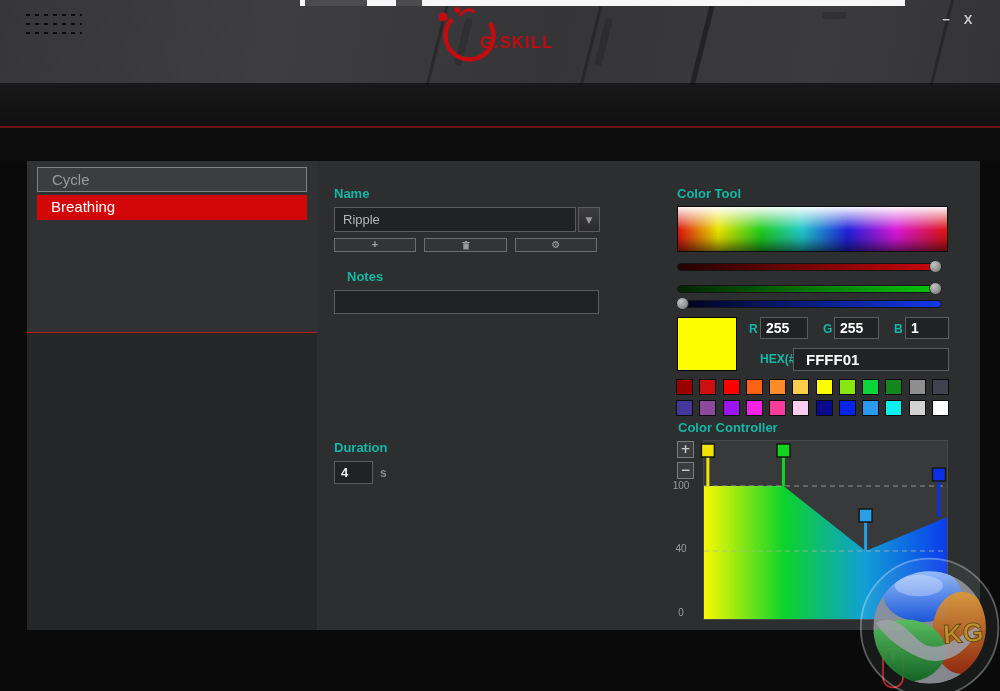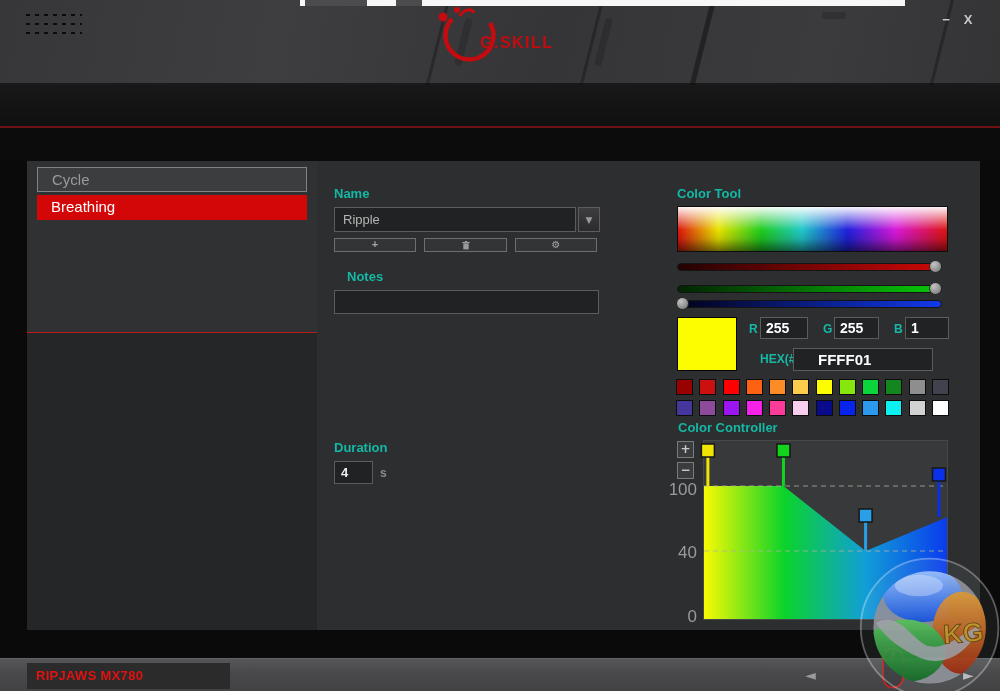--- a/index.html
+++ b/index.html
@@ -65,29 +65,29 @@
       linear-gradient(to right,#dd1410 0%,#e8e400 15%,#1ecc1e 31%,#20c8c8 46%,#2020dd 63%,#d818d8 81%,#dd1410 100%)}
   .track{position:absolute;left:360px;width:265px;height:8px;border-radius:4px;border:1px solid #141414}
   .track-r{top:102px;background:linear-gradient(to right,#230202,#cd0707)}
   .track-g{top:124px;background:linear-gradient(to right,#022302,#09c909)}
   .track-b{top:139px;background:linear-gradient(to right,#020218,#1339e9)}
   .knob{position:absolute;width:13px;height:13px;border-radius:50%;
         background:radial-gradient(circle at 35% 30%,#c4c4c4,#6f6f6f);border:1px solid #2c2c2c}
   .preview{left:360px;top:156px;width:60px;height:54px;border:1px solid #060606}
   .rgb-lbl{font-size:12px}
   .rgbbox{height:22px;color:#ffffff;font-weight:bold;font-size:14px;padding-left:5px;line-height:20px}
-  .hexbox{left:476px;top:187px;width:140px;height:23px;color:#ffffff;font-weight:bold;font-size:15px;padding-left:24px;line-height:21px}
+  .hexbox{left:476px;top:187px;width:156px;height:23px;color:#ffffff;font-weight:bold;font-size:15px;padding-left:12px;line-height:21px}
   .sw-row{position:absolute;left:359px;width:273px;height:16px;display:flex;justify-content:space-between}
   .swatch{width:17px;height:16px;border:1px solid #0c0c0c}
 
   
   .zoombtn{position:absolute;left:360px;width:17px;height:17px;background:#3a3c3d;border:1px solid #7b7b7b;
       color:#cccccc;font-size:12px;font-weight:bold;text-align:center;line-height:14px;
       font-family:"DejaVu Sans","Liberation Sans",sans-serif}
-  .ytick{position:absolute;left:348px;width:32px;text-align:right;color:#9a9a9a;font-size:17px}
+  .ytick{position:absolute;left:348px;width:32px;text-align:center;color:#9a9a9a;font-size:10px}
   .chart{left:386px;top:279px;width:245px;height:180px;background:#37393b;border:1px solid #464849}
 
   
   .blackgap{left:0;top:630px;width:1000px;height:28px;background:#0a0a0a}
   .footer{left:0;top:658px;width:1000px;height:33px;
       background:linear-gradient(180deg,#555557,#49494b 45%,#424244);border-top:1px solid #626264}
   .device{position:absolute;left:27px;top:4px;width:203px;height:26px;background:#2b2b2b;
       color:#e11212;font-weight:bold;font-size:13px;line-height:26px;padding-left:9px;letter-spacing:.3px}
   .car-arrow{position:absolute;top:8px;color:#9c9c9c;font-size:14px;
       font-family:"DejaVu Sans","Liberation Sans",sans-serif}
@@ -254,25 +254,20 @@
           <line x1="161.595" y1="81" x2="161.595" y2="110" stroke="#2a9fe8" stroke-width="3"></line>
           <rect x="155.095" y="68" width="13" height="13" fill="#2a9fe8" stroke="#161616" stroke-width="1.5"></rect>
           <line x1="234.98100000000002" y1="40" x2="234.98100000000002" y2="76.2" stroke="#0b31e8" stroke-width="3"></line>
           <rect x="228.48100000000002" y="27" width="13" height="13" fill="#0b31e8" stroke="#161616" stroke-width="1.5"></rect>
         </svg>
     </div>
   </div>
 
   <div class="abs blackgap"></div>
 
-  <div class="abs footer">
-    <div class="device">RIPJAWS MX780</div>
-    <span class="car-arrow" style="left:805px">◄</span>
-    <span class="car-arrow" style="left:963px;color:#b8b8b8">►</span>
-  </div>
 
   <svg class="abs mouse-ic" viewBox="0 0 24 42">
     <rect x="2" y="1.5" width="20" height="39" rx="10" fill="rgba(0,0,0,0.25)" stroke="#c42222" stroke-width="1.6"></rect>
     <line x1="12" y1="4" x2="12" y2="16" stroke="#c42222" stroke-width="1.4"></line>
     <rect x="10.5" y="7" width="3" height="6" rx="1.5" fill="none" stroke="#c42222" stroke-width="1.2"></rect>
   </svg>
 
   <svg class="abs watermark" viewBox="0 0 160 160">
     <defs>
       <linearGradient id="wmBlue" x1="0" y1="0" x2="0" y2="1">

